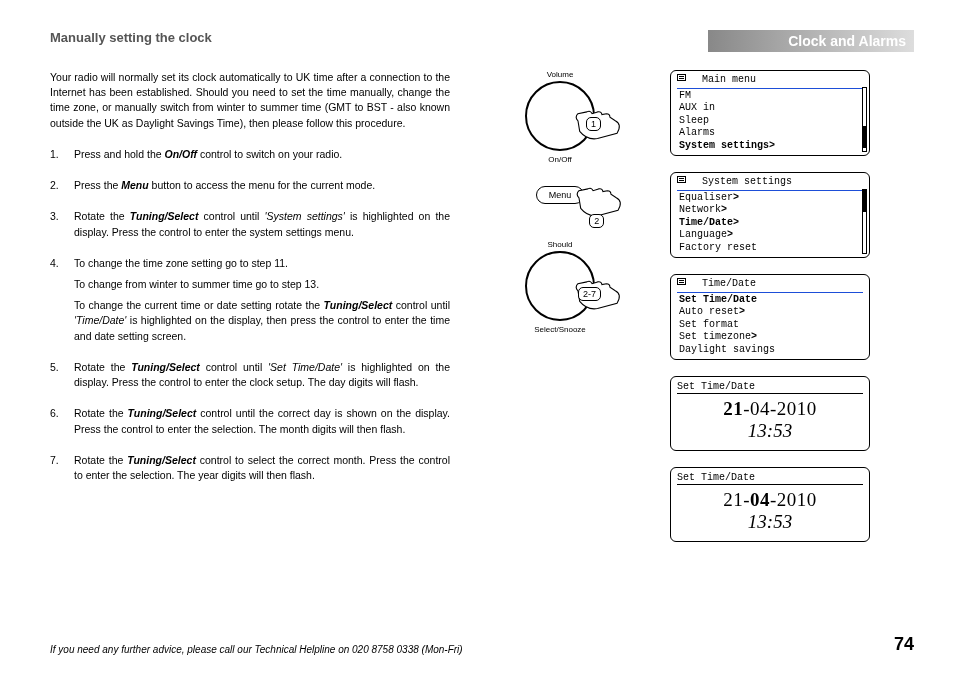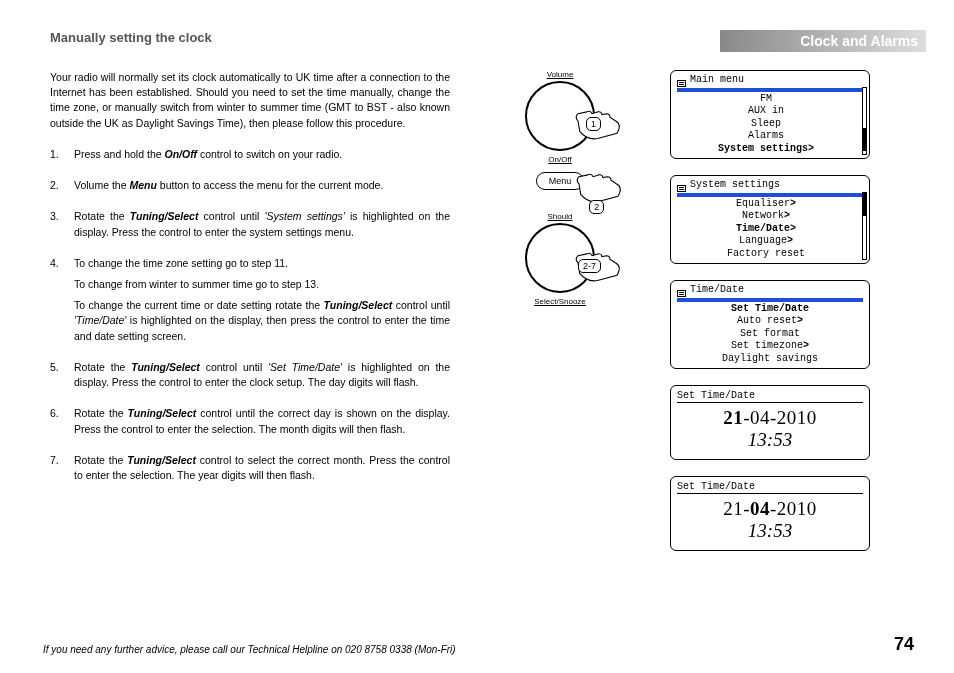--- a/index.html
+++ b/index.html
@@ -6,21 +6,21 @@
   body {
     font-family: Arial, Helvetica, sans-serif;
     background: #fff;
     width: 954px;
     height: 673px;
     position: relative;
     color: #000;
     font-size: 11px;
   }
   .page {
-    padding: 30px 28px 20px 50px;
+    padding: 30px 40px 20px 50px;
     height: 100%;
     position: relative;
   }
   .header {
     display: flex;
     justify-content: space-between;
     align-items: flex-start;
     margin-bottom: 18px;
   }
   .section-title {
@@ -36,21 +36,21 @@
     padding: 3px 30px 3px 10px;
     width: 206px;
     text-align: right;
     padding-right: 8px;
   }
   .columns {
     display: flex;
     gap: 20px;
   }
   .col-text { width: 400px; line-height: 1.45; font-size: 10.5px; }
-  .col-diagrams { width: 180px; display: flex; flex-direction: column; align-items: center; padding-top: 0; text-decoration: underline; }
+  .col-diagrams { width: 180px; display: flex; flex-direction: column; align-items: center; gap: 14px; padding-top: 0; }
   .col-screens { width: 200px; display: flex; flex-direction: column; gap: 16px; }
   .intro { text-align: justify; margin-bottom: 16px; }
   ol.steps { list-style: none; counter-reset: step; }
   ol.steps > li {
     counter-increment: step;
     position: relative;
     padding-left: 24px;
     margin-bottom: 16px;
     text-align: justify;
   }
@@ -107,38 +107,38 @@
     border: 1.5px solid #000;
     border-radius: 6px;
     padding: 3px 6px 3px 6px;
     font-family: "Courier New", monospace;
     font-size: 10px;
     line-height: 1.25;
     position: relative;
     background: #fff;
   }
   .screen-title {
-    border-bottom: 4px solid #1d4ed8;
+    border-bottom: 1px solid #1d4ed8;
     font-weight: normal;
     display: flex;
-    align-items: flex-end;
-    gap: 4px;
+    align-items: flex-start;
+    gap: 16px;
     padding-bottom: 1px;
     margin-bottom: 1px;
   }
   .screen-icon {
     display:inline-block; width:9px; height:7px; border:1px solid #000; position:relative;
   }
   .screen-icon::before, .screen-icon::after {
     content:""; position:absolute; left:1px; right:1px; height:1px; background:#000;
   }
   .screen-icon::before { top:1px; }
   .screen-icon::after { top:3px; }
   .screen ul { list-style:none; }
-  .screen li { display:flex; justify-content:center; padding: 0 2px; }
+  .screen li { display:flex; justify-content:flex-start; padding: 0 2px; }
   .screen li .arrow { font-weight:bold; }
   .scrollbar {
     position:absolute; right:2px; top:16px; bottom:3px; width:5px;
     border:1px solid #000; background:#fff;
   }
   .scrollbar-thumb { position:absolute; left:0; right:0; height:35%; background:#000; }
   .screen.with-scroll ul { margin-right: 8px; }
   .bold { font-weight:bold; }
 
   .time-screen {
@@ -149,21 +149,21 @@
     background:#fff;
   }
   .time-screen .ts-title {
     font-family:"Courier New", monospace; font-size:10px; text-align:left;
     border-bottom:1px solid #000; padding-bottom:1px; margin-bottom:4px;
   }
   .time-screen .date { font-size:19px; letter-spacing:0.5px; }
   .time-screen .time { font-size:19px;font-style:italic; }
 
   .footer {
-    position:absolute; bottom:18px; left:43px; right:40px;
+    position:absolute; bottom:18px; left:50px; right:40px;
     display:flex; justify-content:space-between; align-items:flex-end;
     font-size:10px;
   }
   .footer .help { font-style: italic; }
   .footer .pagenum { font-size:18px; font-weight:bold; color:#000000; }
 </style>
 </head>
 <body>
 
 <div class="page">
@@ -176,21 +176,21 @@
   <div class="columns">
 
     <div class="col-text">
       <p class="intro">Your radio will normally set its clock automatically to UK time after a connection to the Internet has been established. Should you need to set the time manually, change the time zone, or manually switch from winter to summer time (GMT to BST - also known outside the UK as Daylight Savings Time), then please follow this procedure.</p>
 
       <ol class="steps">
         <li>
           <p><span>Press and hold the </span><span class="b i">On/Off</span><span> control to switch on your radio.</span></p>
         </li>
         <li>
-          <p><span>Volume the </span><span class="b i">Menu</span><span> button to access the menu for the current mode.</span></p>
+          <p><span>Press the </span><span class="b i">Menu</span><span> button to access the menu for the current mode.</span></p>
         </li>
         <li>
           <p><span>Rotate the </span><span class="b i">Tuning/Select</span><span> control until </span><span class="i">'System settings'</span><span> is highlighted on the display. Press the control to enter the system settings menu.</span></p>
         </li>
         <li>
           <p>To change the time zone setting go to step 11.</p>
           <p>To change from winter to summer time go to step 13.</p>
           <p><span>To change the current time or date setting rotate the </span><span class="b i">Tuning/Select</span><span> control until </span><span class="i">'Time/Date'</span><span> is highlighted on the display, then press the control to enter the time and date setting screen.</span></p>
         </li>
         <li>

